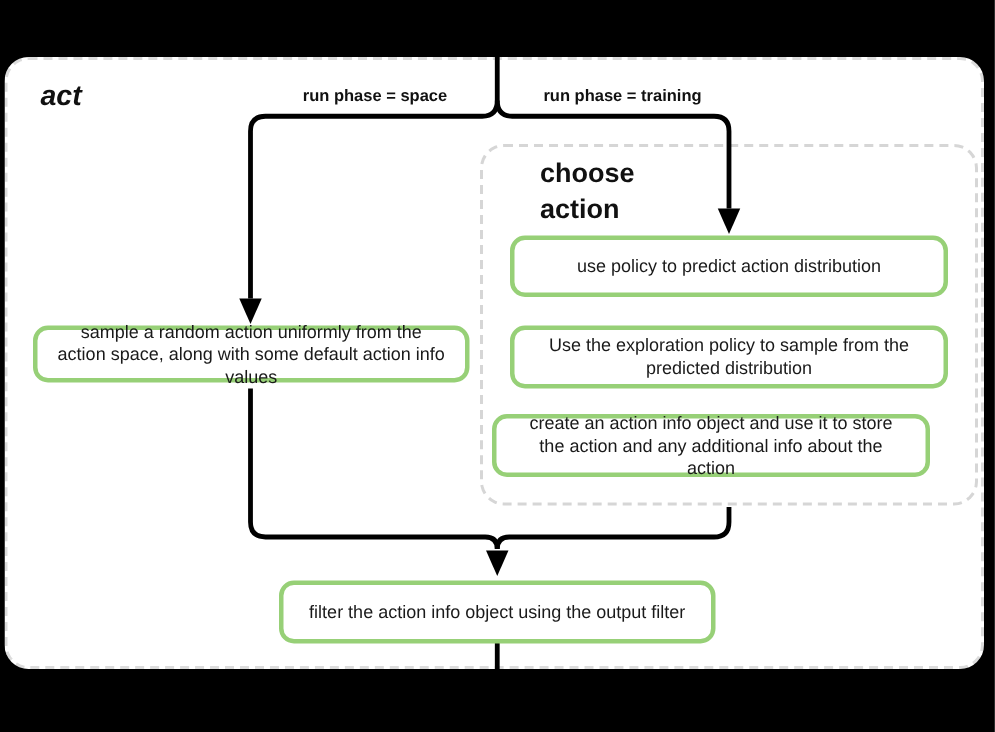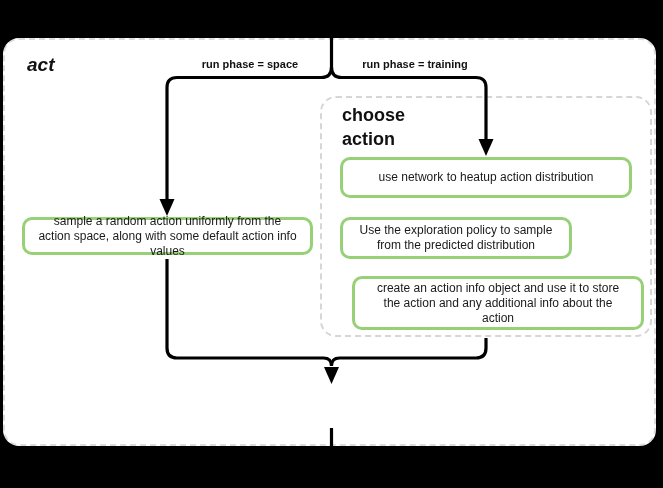--- a/index.html
+++ b/index.html
@@ -37,21 +37,21 @@
     z-index: 3;
     pointer-events: none;
   }
   .title {
     position: absolute;
     font-weight: bold;
     color: #111;
     z-index: 4;
   }
   .act-title  { left: 27px; top: 54px; font-size: 19px; font-style: italic; }
-  .group-title{ left: 342px; top: 103px; font-size: 18px; line-height: 24px; width: 110px; }
+  .group-title{ left: 360px; top: 103px; font-size: 18px; line-height: 24px; width: 110px; }
   .branch-label {
     position: absolute;
     top: 58px;
     width: 180px;
     font-size: 11px;
     font-weight: bold;
     color: #111;
     text-align: center;
     z-index: 4;
   }
@@ -68,22 +68,22 @@
     justify-content: center;
     text-align: center;
     font-size: 12px;
     line-height: 15px;
     color: #1a1a1a;
     padding: 0 12px;
     z-index: 4;
   }
   .node-sample  { left: 22px;  top: 217px; width: 291px; height: 38px; }
   .node-network { left: 340px; top: 157px; width: 292px; height: 41px; }
-  .node-explore { left: 340px; top: 217px; width: 232px; height: 42px; }
-  .node-create  { left: 352px; top: 276px; width: 292px; height: 54px; }
+  .node-explore { left: 340px; top: 217px; width: 292px; height: 42px; }
+  .node-create  { left: 328px; top: 276px; width: 292px; height: 42px; }
   .node-filter  { left: 186px; top: 387px; width: 291px; height: 42px; }
 </style>
 </head>
 <body>
 
 <div class="stage">
 
   <div class="outer-container"></div>
 
   <div class="group-container"></div>
@@ -106,20 +106,21 @@
   <div class="title act-title">act</div>
 
   <div class="branch-label heatup">run phase = space</div>
 
   <div class="branch-label training">run phase = training</div>
 
   <div class="title group-title">choose action</div>
 
   <div class="node node-sample">sample a random action uniformly from the action space, along with some default action info values</div>
 
-  <div class="node node-network">use network to heatup action distribution</div>
+  <div class="node node-network">use policy to predict action distribution</div>
 
   <div class="node node-explore">Use the exploration policy to sample from the predicted distribution</div>
 
   <div class="node node-create">create an action info object and use it to store the action and any additional info about the action</div>
 
+  <div class="node node-filter">filter the action info object using the output filter</div>
 
 </div>
 
 </body></html>

